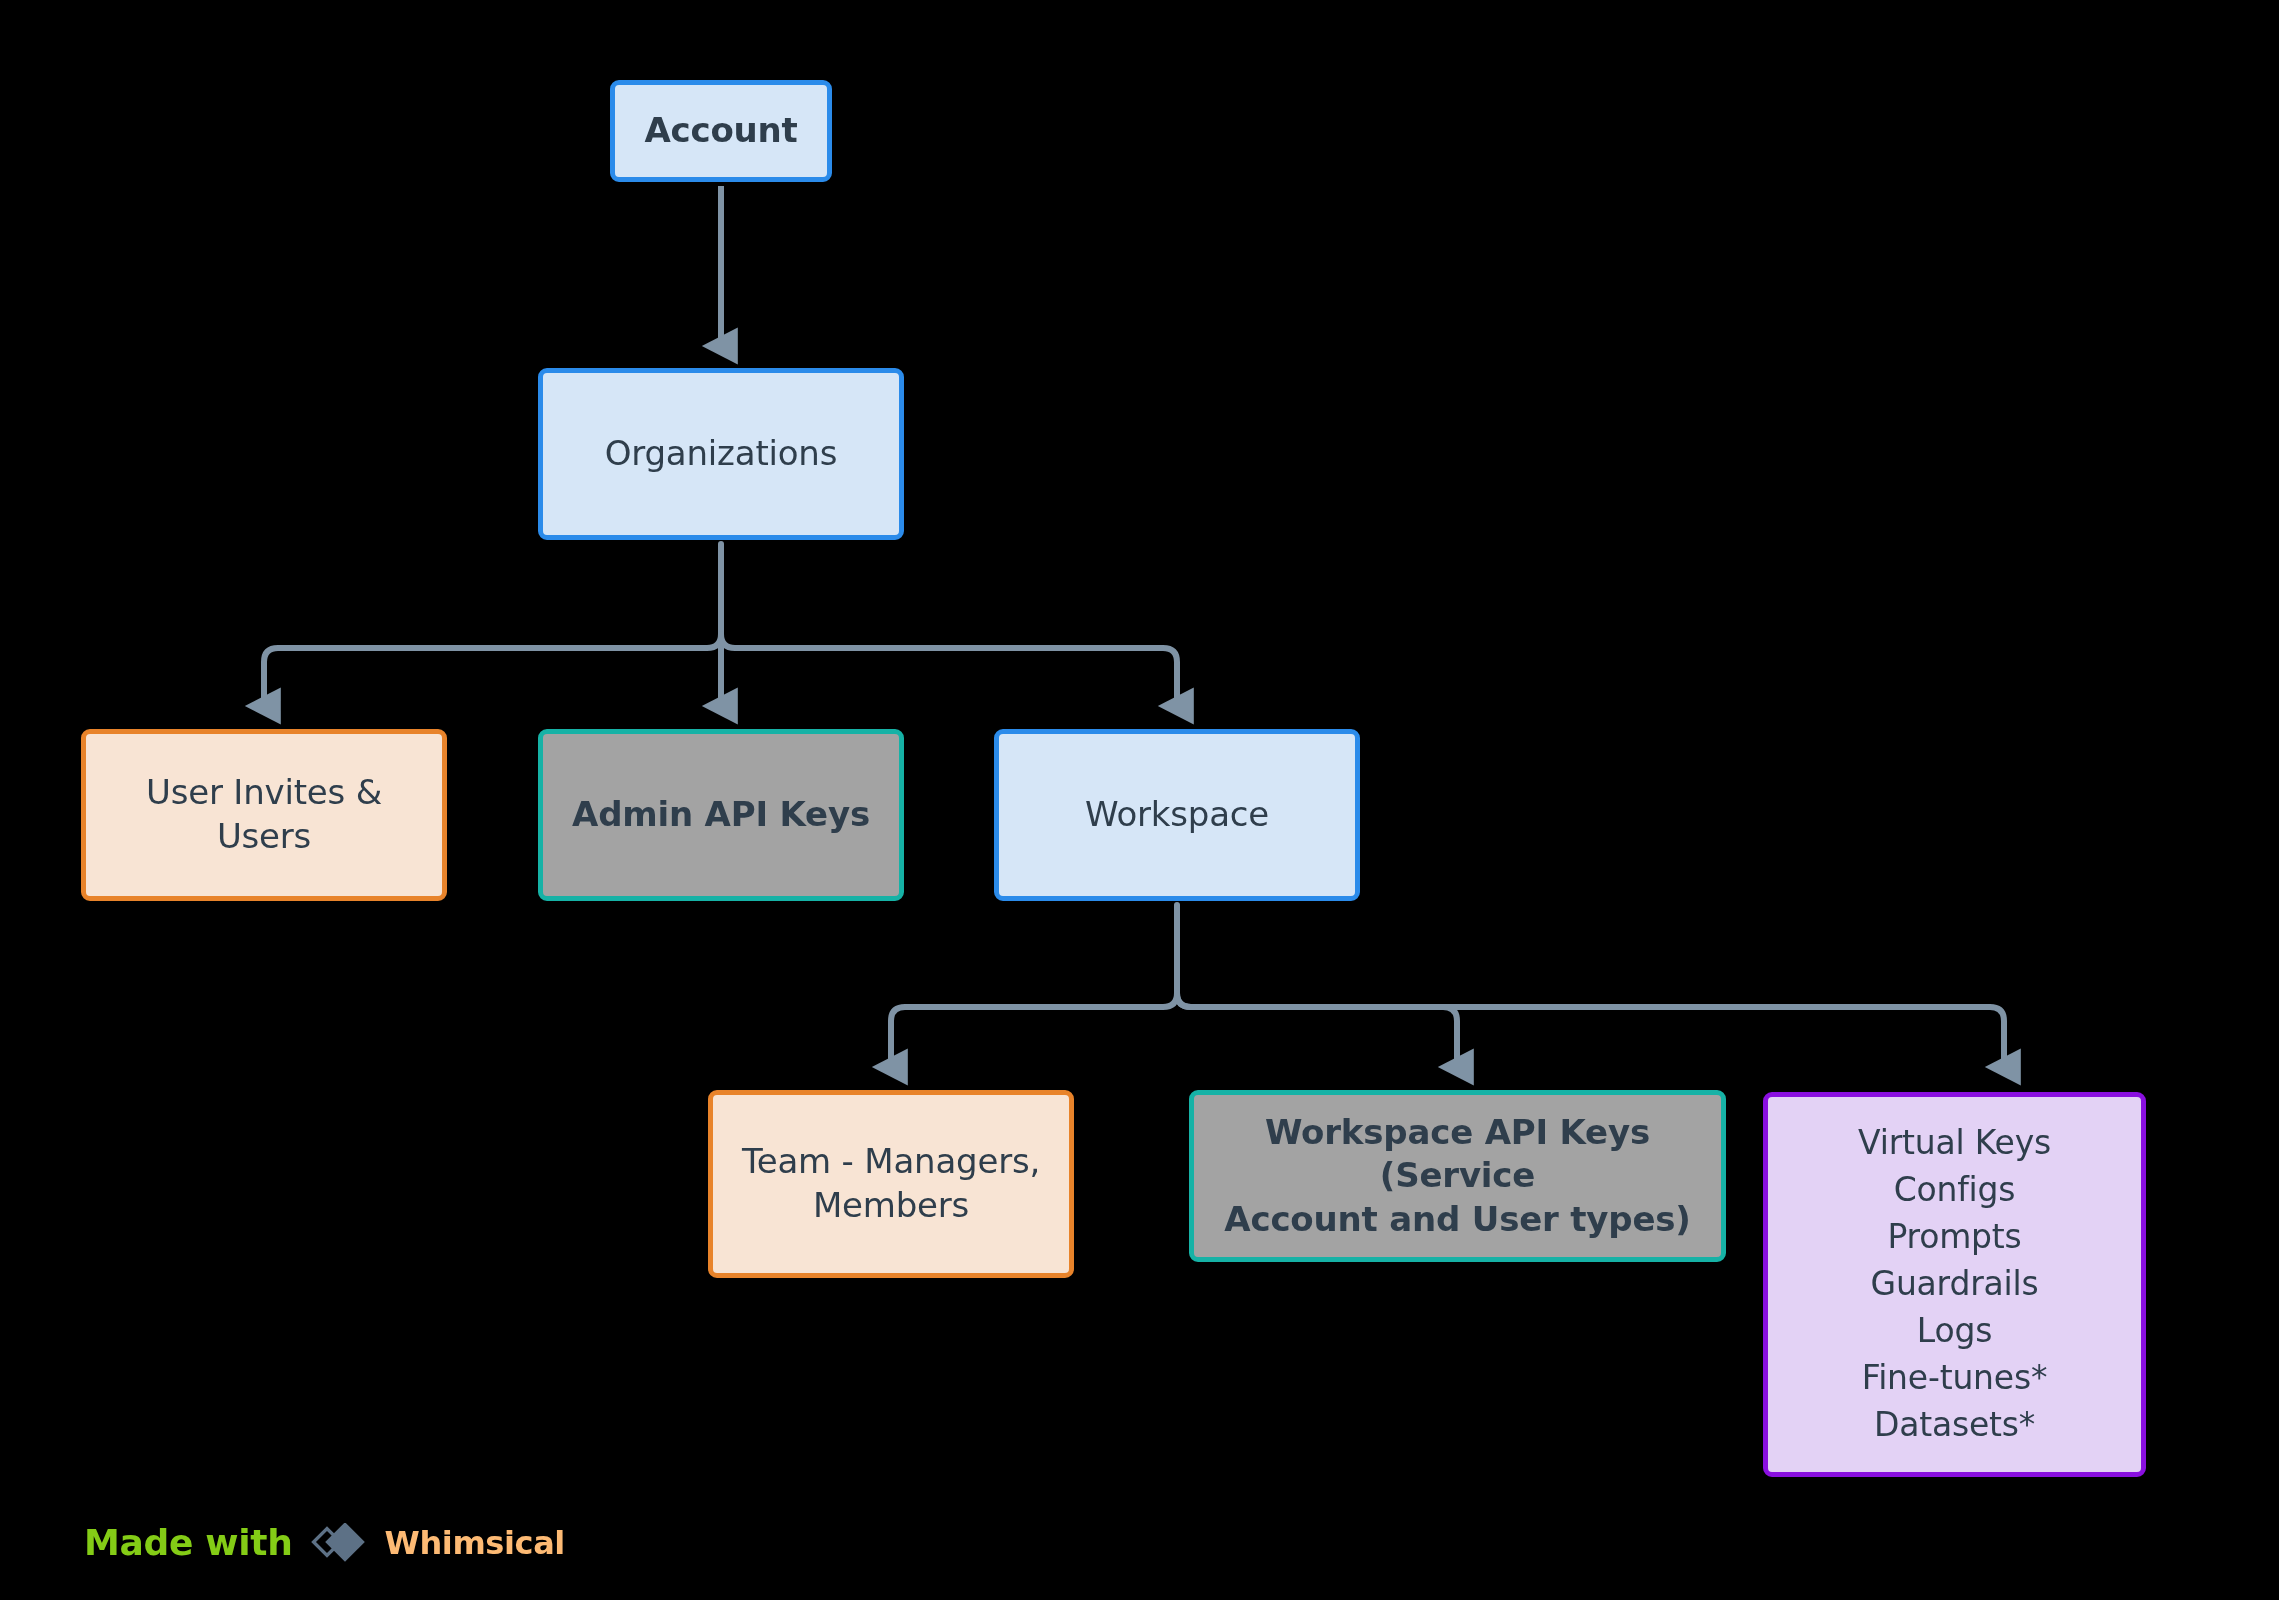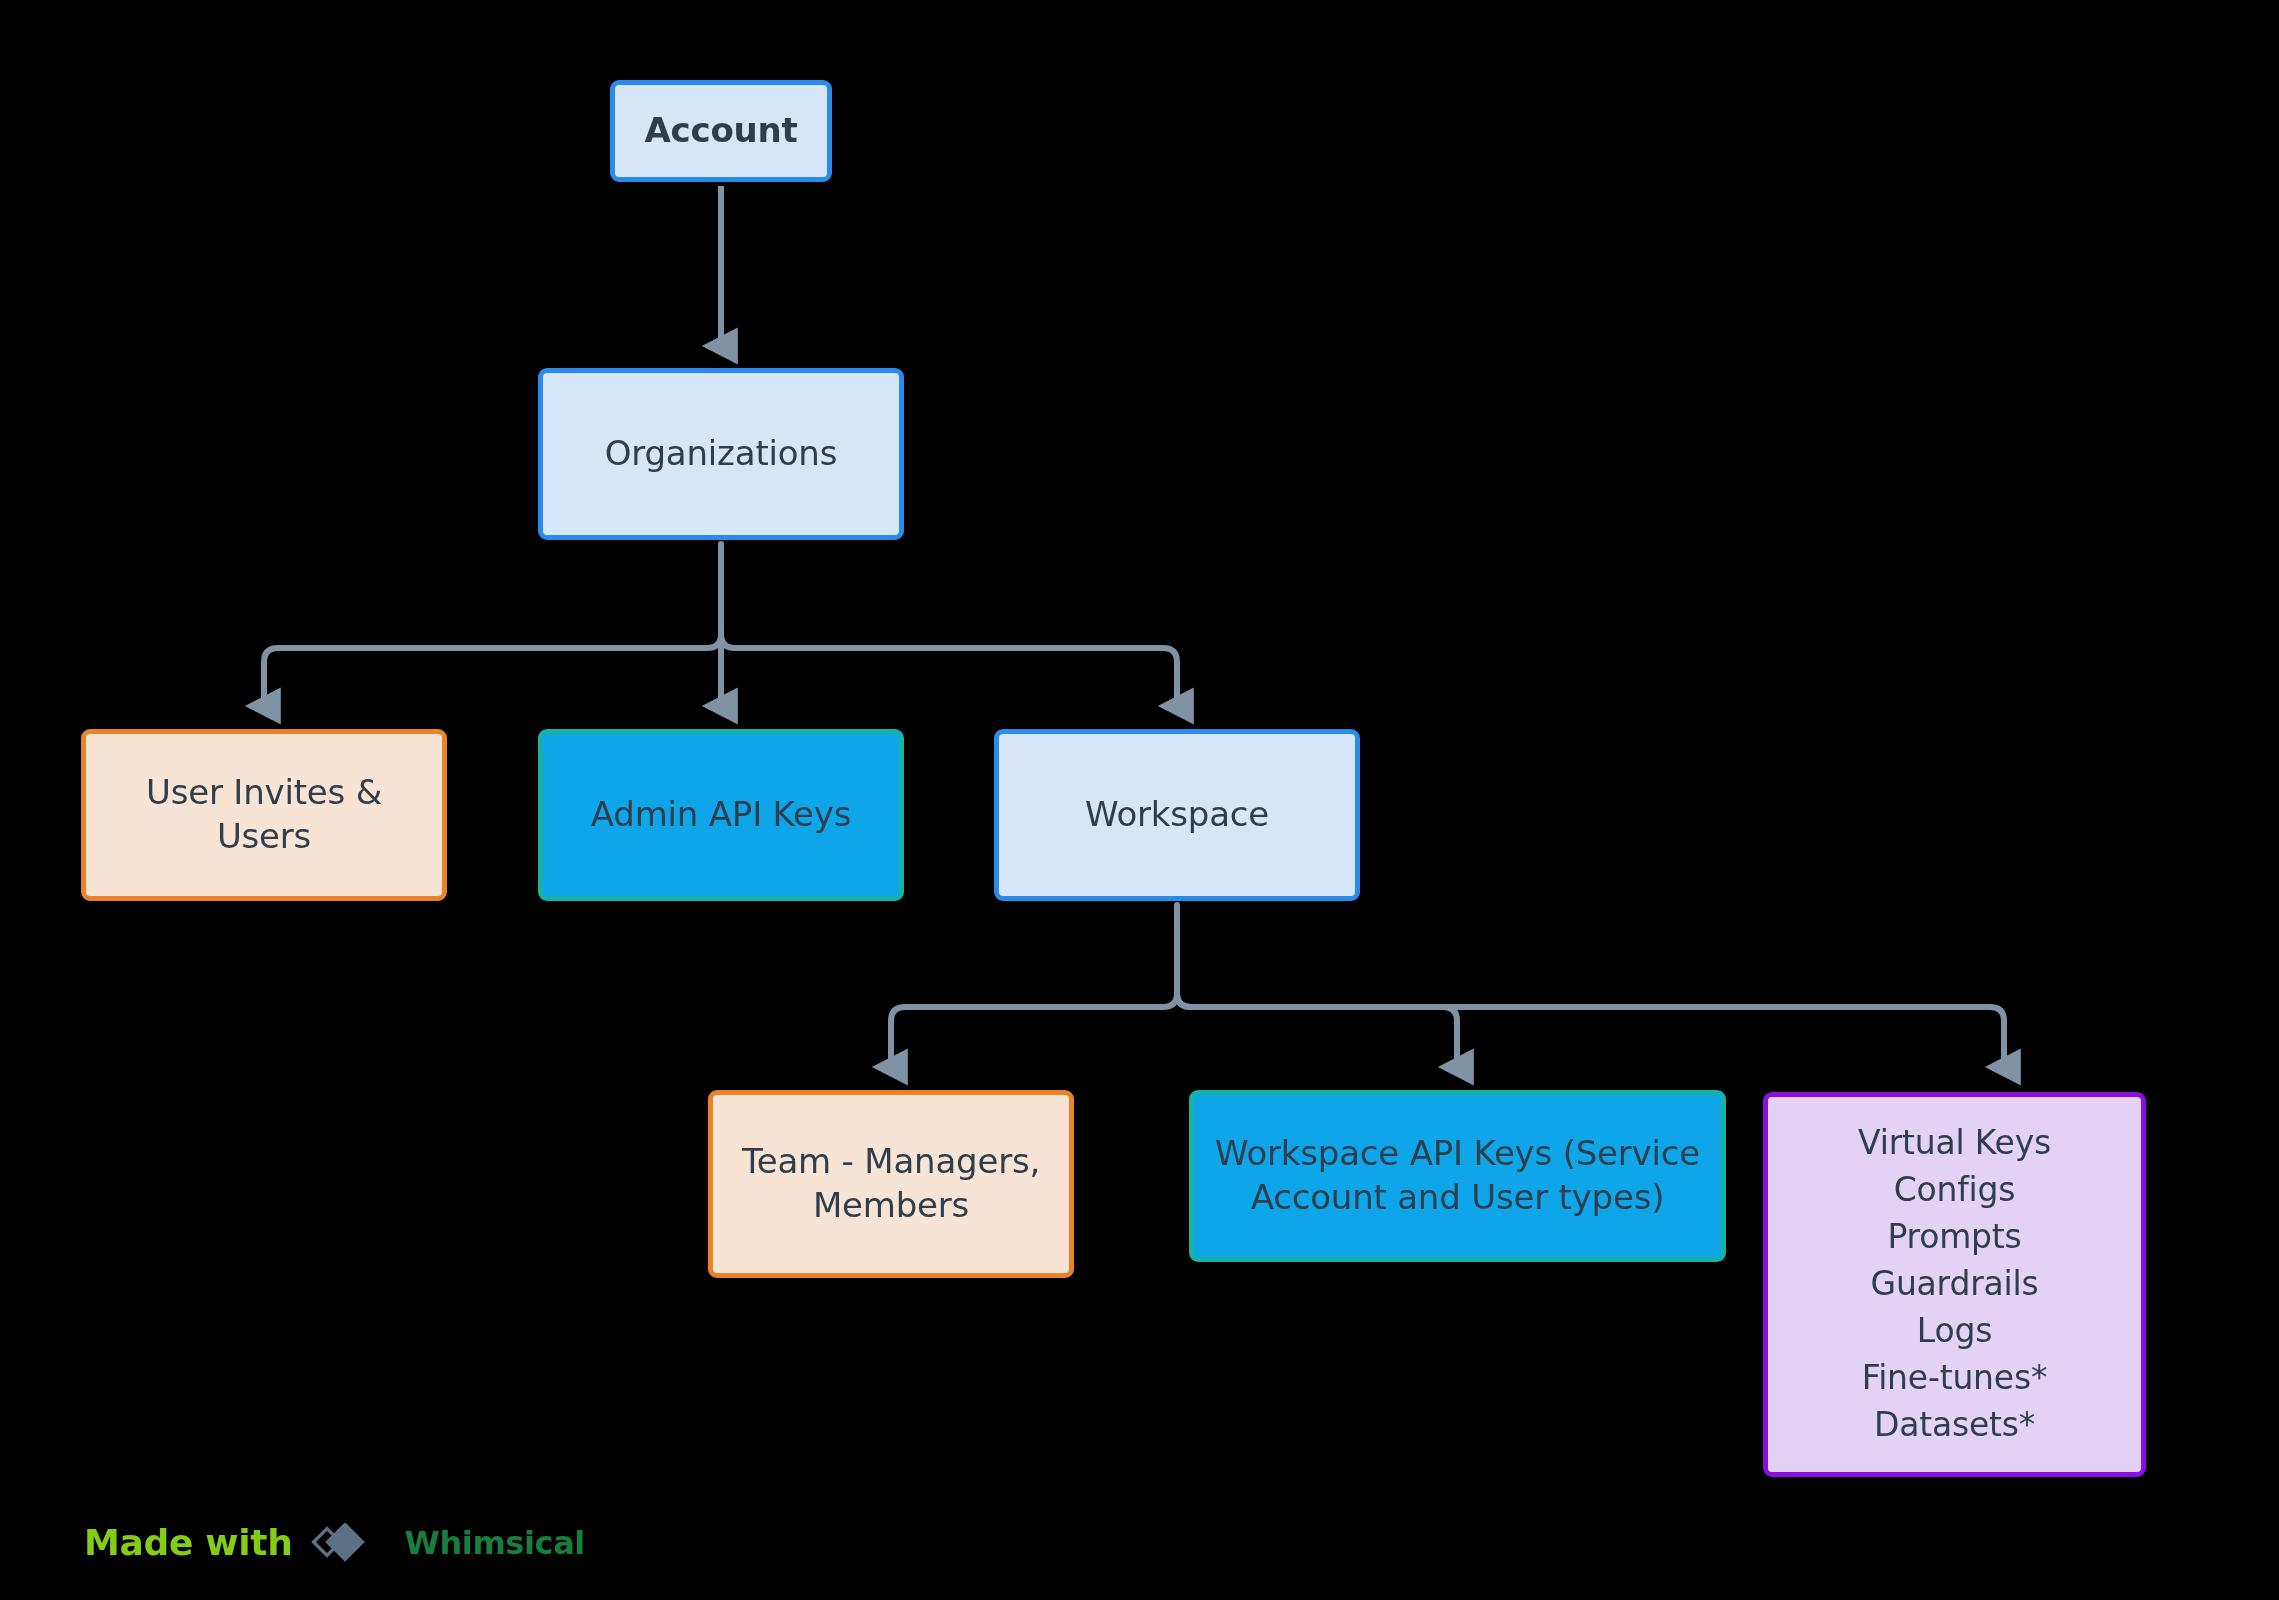--- a/index.html
+++ b/index.html
@@ -48,21 +48,21 @@
   .node .label {
     display: block;
     width: 100%;
     white-space: pre-line;
   }
   .node.multiline {
     align-items: center;
   }
   .node-blue    { background: #d6e6f7; border-color: #2b8bea; }
   .node-orange  { background: #f8e4d4; border-color: #e8832a; }
-  .node-teal    { background: #0ea5e9; border-color: #16b2a6; }
+  .node-teal    { background: #a3a3a3; border-color: #16b2a6; font-weight: bold; }
   .node-purple  { background: #e3d2f5; border-color: #8a0fe0; }
 
   .node-account   { left: 610px;  top: 80px;   width: 222px; height: 102px; font-weight: bold; }
   .node-orgs      { left: 538px;  top: 368px;  width: 366px; height: 172px; }
   .node-invites   { left: 81px;   top: 729px;  width: 366px; height: 172px; }
   .node-adminkeys { left: 538px;  top: 729px;  width: 366px; height: 172px; }
   .node-workspaces{ left: 994px;  top: 729px;  width: 366px; height: 172px; }
   .node-team      { left: 708px;  top: 1090px; width: 366px; height: 188px; }
   .node-wskeys    { left: 1189px; top: 1090px; width: 537px; height: 172px; }
   .node-features  { left: 1763px; top: 1092px; width: 383px; height: 385px;
@@ -84,22 +84,21 @@
     font-size: 36px;
     font-weight: bold;
     letter-spacing: -0.3px;
     color: #84cc16;
   }
   .whimsical .brand {
     font-family: "DejaVu Sans", sans-serif;
     font-size: 32px;
     font-weight: bold;
     letter-spacing: -0.4px;
-    color: #15803d;
-    margin-left: 20px;
+    color: #fdba74;
   }
   .whimsical .logo {
     display: block;
     line-height: 0;
   }
 </style>
 </head>
 <body>
 
 <div id="canvas">

